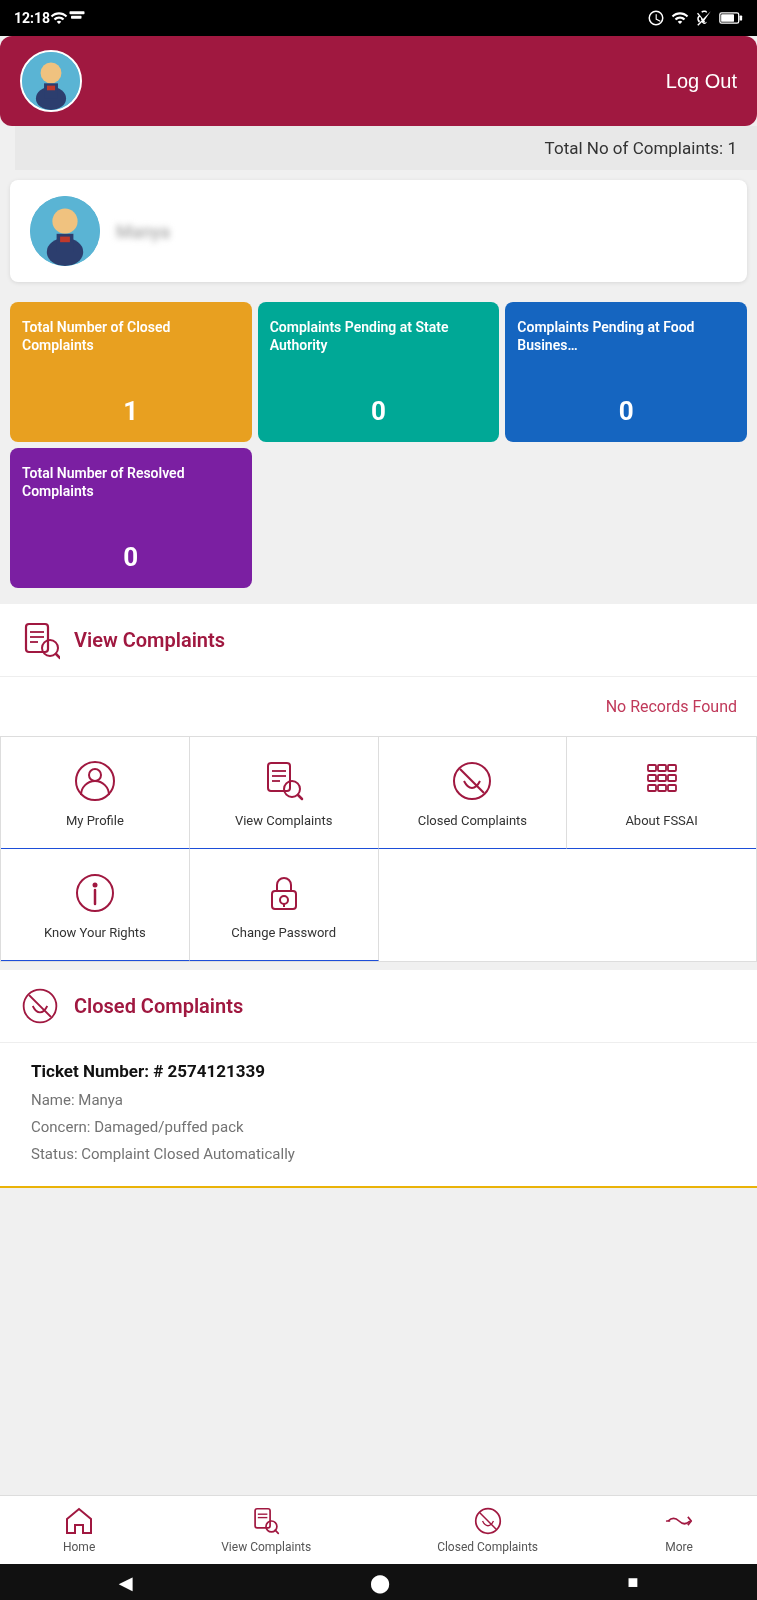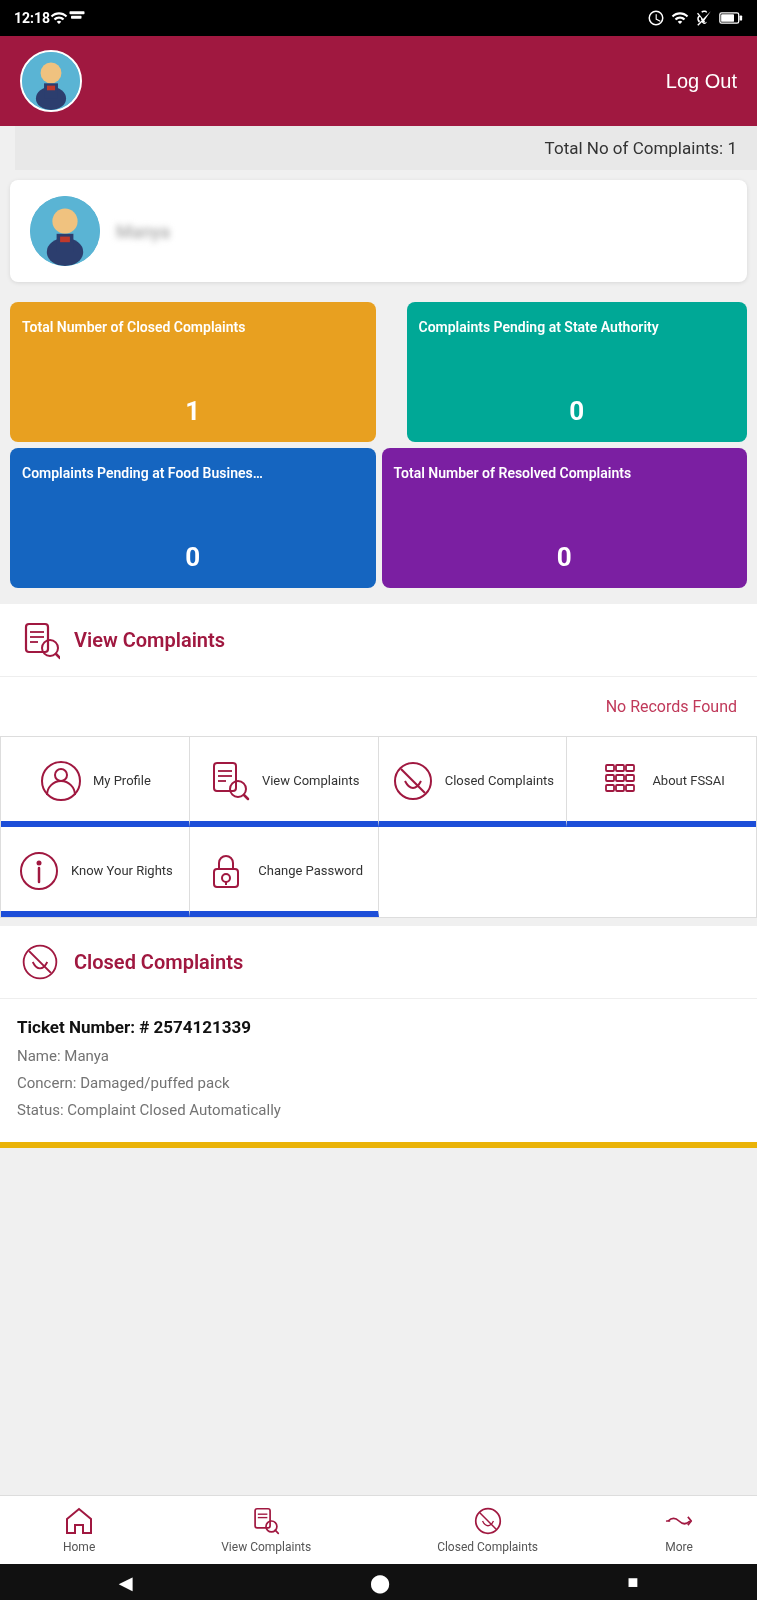--- a/index.html
+++ b/index.html
@@ -28,20 +28,21 @@
     .status-right { display: flex; align-items: center; gap: 6px; }
 
     
     .header {
       background: #a01840;
       display: flex;
       justify-content: space-between;
       align-items: center;
       padding: 14px 20px;
       height: 90px;
+      border-radius: 12px;
     }
     .header-avatar {
       width: 62px; height: 62px;
       border-radius: 50%;
       background: #5ab4d4;
       display: flex; align-items: center; justify-content: center;
       overflow: hidden;
       border: 2px solid #fff;
     }
     .logout-btn {
@@ -85,35 +86,35 @@
     .user-name {
       font-size: 18px;
       color: #aaa;
       font-weight: 500;
       filter: blur(3px);
     }
 
     
     .stats-grid {
       display: grid;
-      grid-template-columns: repeat(2, 1fr);
+      grid-template-columns: repeat(3, 1fr);
       gap: 6px;
       padding: 10px 10px;
     }
     .stat-card {
       border-radius: 8px;
       padding: 16px 12px;
       color: #fff;
       min-height: 140px;
       display: flex;
       flex-direction: column;
       justify-content: space-between;
     }
     .stat-card.orange { background: #e8a020; }
-    .stat-card.teal { background: #00a896; margin-left: 25px; }
+    .stat-card.teal { background: #00a896; }
     .stat-card.blue { background: #1565c0; }
     .stat-card.purple { background: #7b1fa2; }
     .stat-label { font-size: 14px; font-weight: 600; line-height: 1.3; }
     .stat-value { font-size: 26px; font-weight: 700; text-align: center; margin-top: 10px; }
 
     
     .section-header {
       display: flex;
       align-items: center;
       gap: 14px;
@@ -144,26 +145,26 @@
     
     .menu-grid {
       display: grid;
       grid-template-columns: repeat(4, 1fr);
       background: #fff;
       border: 1px solid #ddd;
       margin: 0;
     }
     .menu-item {
       display: flex;
-      flex-direction: row;
-      align-items: center;
-      justify-content: center;
+      flex-direction: column;
+      align-items: center;
+      justify-content: flex-end;
       padding: 22px 8px 18px;
       border-right: 1px solid #ddd;
-      border-bottom: 6px solid #1d4ed8;
+      border-bottom: 1px solid #1d4ed8;
       cursor: pointer;
       gap: 10px;
     }
     .menu-item:nth-child(4n) { border-right: none; }
     .menu-icon {
       color: #a01840;
       font-size: 38px;
       line-height: 1;
     }
     .menu-label {
@@ -180,22 +181,22 @@
       padding: 0;
     }
     .closed-header {
       display: flex;
       align-items: center;
       gap: 14px;
       padding: 16px 20px;
       border-bottom: 1px solid #eee;
     }
     .complaint-card {
-      padding: 18px 17px;
-      border-bottom: 6px solid #eab308;
+      padding: 18px 31px;
+      border-bottom: 2px solid #eab308;
     }
     .complaint-ticket {
       font-size: 17px;
       font-weight: 700;
       color: #111;
       margin-bottom: 6px;
     }
     .complaint-detail {
       font-size: 15px;
       color: #737373;

